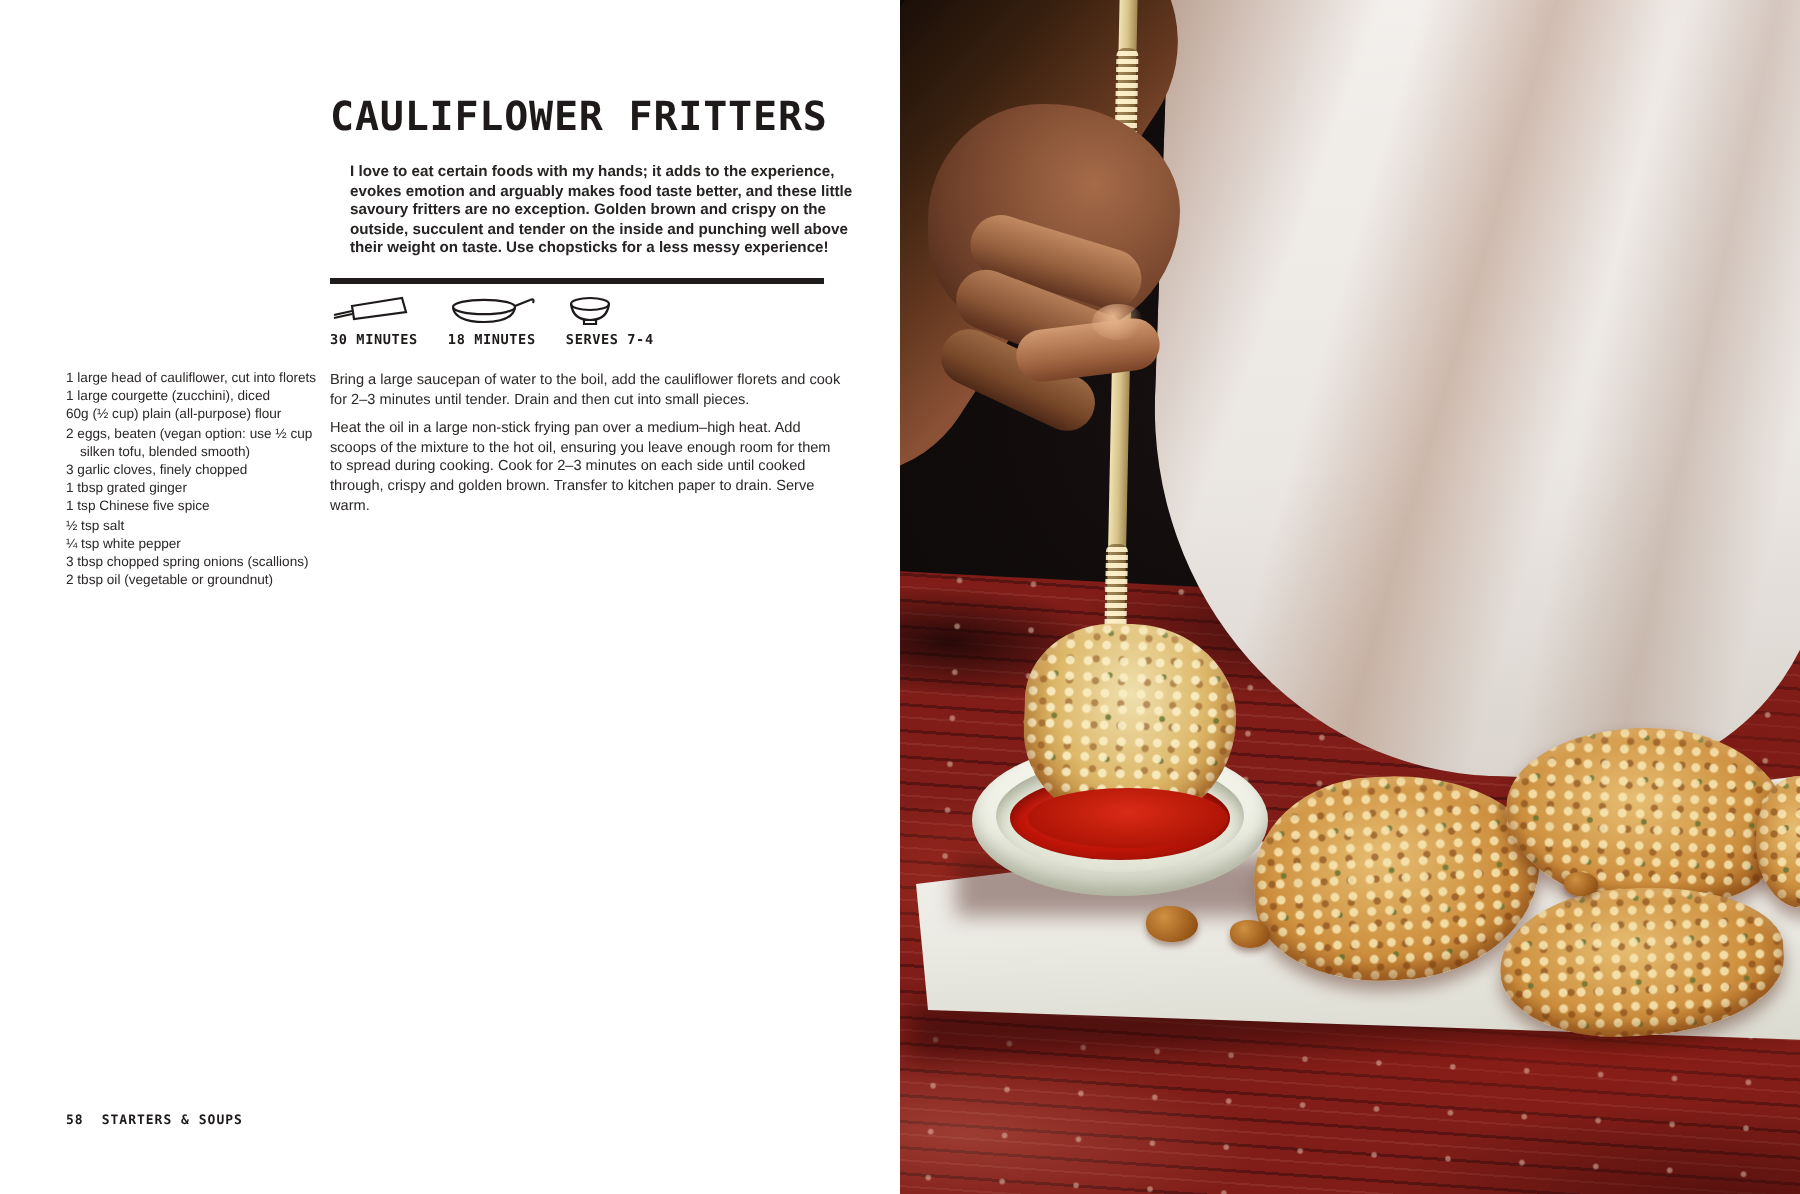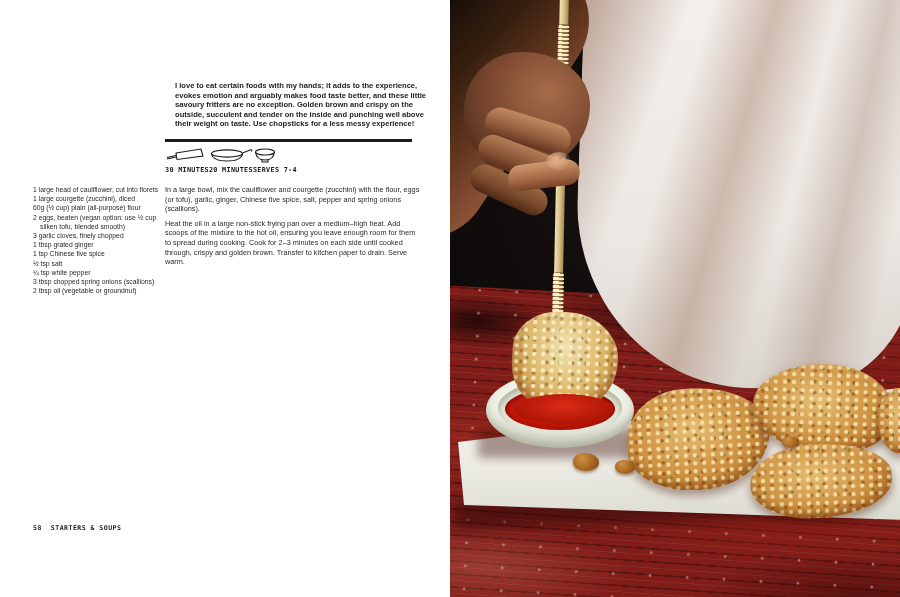--- a/index.html
+++ b/index.html
@@ -8,32 +8,32 @@
   .spread { position:relative; width:900px; height:597px; display:flex; }
 
   
   .page-left { position:relative; width:450px; height:597px; background:#ffffff; color:#1e1b1a; }
   .recipe-title { position:absolute; left:165px; top:46px;
     font-family:"DejaVu Sans Mono", monospace; font-weight:bold; font-size:20px;
     letter-spacing:0.4px; color:#1d1a19; white-space:nowrap; }
   .recipe-intro { position:absolute; left:165px; top:81px; width:252px;
     font-size:7.6px; font-weight:bold; line-height:9.6px; color:#262322;margin-left:10px; }
   .rule { position:absolute; left:165px; top:139px; width:247px; height:2.5px; background:#1e1b1a; }
-  .meta-row { position:absolute; left:165px; top:147px; display:flex; align-items:flex-end;justify-content:flex-end; }
+  .meta-row { position:absolute; left:165px; top:147px; display:flex; gap:15px; align-items:flex-end;justify-content:flex-end; }
   .meta-item { display:flex; flex-direction:column; align-items:flex-start; }
   .meta-item svg { display:block; margin-bottom:2px; }
   .meta-label { font-family:"DejaVu Sans Mono", monospace; font-weight:bold;
     font-size:6.8px; letter-spacing:0.3px; color:#1d1a19; white-space:nowrap; }
   .ingredients { position:absolute; left:33px; top:185px; width:134px;
     font-size:6.8px; line-height:9.2px; color:#2b2827; }
   .ing { padding-left:7px; text-indent:-7px; }
   .method { position:absolute; left:165px; top:185px; width:256px;
     font-size:7.3px; line-height:9.6px; color:#2b2827; }
   .method p { margin-bottom:5px; }
-  .page-footer { position:absolute; left:33px; top:524px;
+  .page-footer { position:absolute; left:33px; top:556px;
     font-family:"DejaVu Sans Mono", monospace; font-weight:bold; font-size:6.5px;
     letter-spacing:0.5px; color:#1d1a19; }
   .page-footer .pnum { margin-right:9px; }
 
   
   .photo { position:relative; width:450px; height:597px; overflow:hidden;
     background:radial-gradient(circle at 35% 35%, #161010 0%, #0a0706 60%, #060404 100%); }
   .photo div { position:absolute; }
 
   .table { left:-12px; top:285px; width:490px; height:340px;
@@ -145,20 +145,21 @@
   .sauce-splash { left:64px; top:394px; width:100px; height:30px; z-index:12; border-radius:50%;
     background:radial-gradient(ellipse at 50% 40%, #da2b16 0%, #ad1305 75%, rgba(140,14,4,0) 100%); }
 </style>
 </head>
 <body>
 
 <div class="spread">
 
   <section class="page-left">
 
+    <h1 class="recipe-title">CAULIFLOWER FRITTERS</h1>
 
     <p class="recipe-intro">I love to eat certain foods with my hands; it adds to the experience, evokes emotion and arguably makes food taste better, and these little savoury fritters are no exception. Golden brown and crispy on the outside, succulent and tender on the inside and punching well above their weight on taste. Use chopsticks for a less messy experience!</p>
 
     <div class="rule"></div>
 
     <div class="meta-row">
       <div class="meta-item">
         <svg width="40" height="17" viewBox="0 0 40 17" fill="none" stroke="#1d1a19" stroke-width="1.1">
           <path d="M2 10.5 L11 8.5"></path>
             <path d="M2 12 L11 10"></path>
@@ -166,21 +167,21 @@
         </svg>
         <span class="meta-label">30 MINUTES</span>
       </div>
       <div class="meta-item">
         <svg width="44" height="17" viewBox="0 0 44 17" fill="none" stroke="#1d1a19" stroke-width="1.1">
           <ellipse cx="18" cy="6.5" rx="15.5" ry="3.6"></ellipse>
           <path d="M2.5 7 Q4 14 18 14 Q32 14 33.5 7"></path>
           <path d="M33.5 6 L41 3"></path>
             <path d="M41 3 Q43.5 2 42.5 4.5"></path>
         </svg>
-        <span class="meta-label">20 MINUTES</span>
+        <span class="meta-label">18 MINUTES</span>
       </div>
       <div class="meta-item">
         <svg width="24" height="17" viewBox="0 0 24 17" fill="none" stroke="#1d1a19" stroke-width="1.1">
           <ellipse cx="12" cy="5" rx="9.5" ry="3"></ellipse>
           <path d="M2.5 5 Q3.5 13 12 13 Q20.5 13 21.5 5"></path>
           <path d="M9 13 L9 15 L15 15 L15 13"></path>
         </svg>
         <span class="meta-label">SERVES 7-4</span>
       </div>
     </div>
@@ -193,21 +194,21 @@
         <div class="ing">3 garlic cloves, finely chopped</div>
         <div class="ing">1 tbsp grated ginger</div>
         <div class="ing">1 tsp Chinese five spice</div>
         <div class="ing">½ tsp salt</div>
         <div class="ing">¼ tsp white pepper</div>
         <div class="ing">3 tbsp chopped spring onions (scallions)</div>
         <div class="ing">2 tbsp oil (vegetable or groundnut)</div>
       </aside>
 
     <div class="method">
-        <p>In a large bowl, mix the cauliflower and courgette (zucchini) with the flour, eggs (or tofu), garlic, ginger, Chinese five spice, salt, pepper and spring onions (scallions).</p>
+        <p>Bring a large saucepan of water to the boil, add the cauliflower florets and cook for 2–3 minutes until tender. Drain and then cut into small pieces.</p>
         <p>Heat the oil in a large non-stick frying pan over a medium–high heat. Add scoops of the mixture to the hot oil, ensuring you leave enough room for them to spread during cooking. Cook for 2–3 minutes on each side until cooked through, crispy and golden brown. Transfer to kitchen paper to drain. Serve warm.</p>
       </div>
 
     <footer class="page-footer">
       <span class="pnum">58</span><span>STARTERS &amp; SOUPS</span>
     </footer>
   </section>
 
   <section class="photo" aria-label="A hand holds carved bamboo chopsticks, dipping a golden cauliflower fritter into a small white bowl of red sauce; more fritters sit on a long white plate on a distressed red wooden table.">
     <div class="table"></div>

